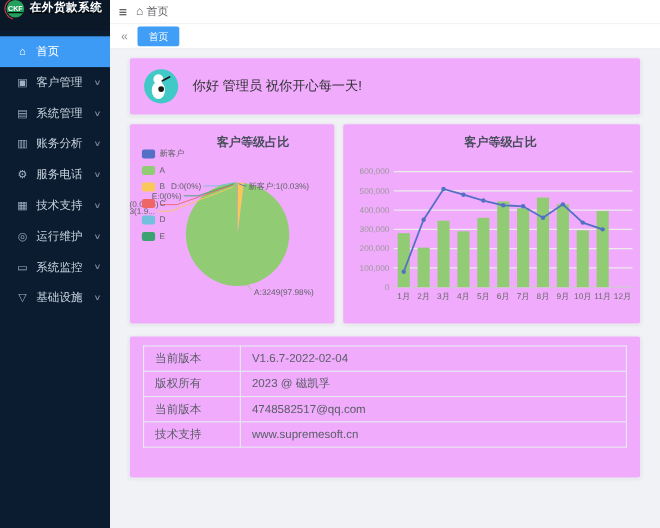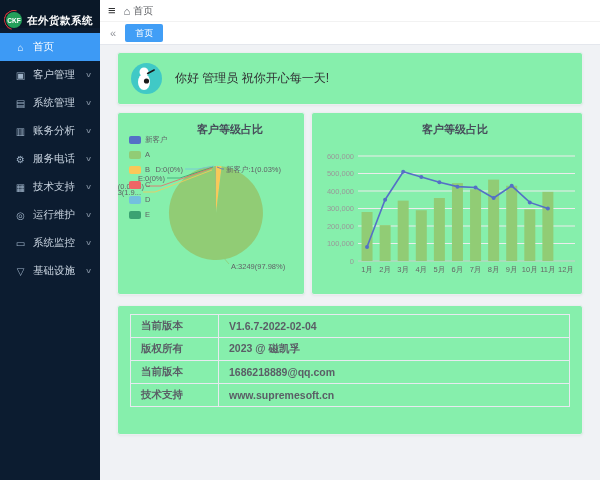--- a/index.html
+++ b/index.html
@@ -1,21 +1,21 @@
 <!DOCTYPE html>
 <html><head>
 <meta charset="utf-8">
 <style>
   * { margin:0; padding:0; box-sizing:border-box; }
   html,body { width:600px; height:480px; overflow:hidden; }
   body { font-family:"Liberation Sans","DejaVu Sans",sans-serif; background:#f0f2f5; position:relative; }
 
   
   .sidebar { position:absolute; left:0; top:0; width:100px; height:480px; background:#0c1c30; z-index:5; }
-  .logo-bar { height:28px; display:flex; align-items:flex-end; padding-left:6px; gap:5px; background:#0a1828; }
+  .logo-bar { height:28px; display:flex; align-items:flex-start; padding-left:6px; gap:5px; background:#0a1828;text-decoration:underline; }
   .logo-circle { position:relative; width:16px; height:16px; border-radius:50%; background:#23a05a;
                  color:#fff; font-size:6.5px; font-weight:bold; display:flex; align-items:center; justify-content:center; }
   .logo-circle::after { content:''; position:absolute; inset:-2px; border-radius:50%;
                  border:1.5px solid transparent; border-left-color:#d93a3a; border-top-color:#d93a3a; transform:rotate(-30deg); }
   .logo-title { color:#fff; font-size:10.5px; font-weight:bold; letter-spacing:.5px; white-space:nowrap; }
   .menu { padding-top:5px; }
   .menu-item { position:relative; height:28px; display:flex; align-items:center; padding-left:13px;
                color:#c9d4e0; font-size:10.5px; cursor:pointer; }
   .menu-item .mi-icon { width:15px; font-size:10px; color:#9fb3c8; margin-right:5px; text-align:center; }
   .menu-item .mi-arrow { position:absolute; right:9px; font-size:7px; color:#7e8c9d; transform:scaleX(1.4); }
@@ -27,39 +27,39 @@
   .navbar { height:22px; background:#fff; display:flex; align-items:center; border-bottom:1px solid #f2f2f2; }
   .hamburger { font-size:13px; color:#303133; padding:0 8px; cursor:pointer; line-height:1; }
   .breadcrumb { display:flex; align-items:center; gap:3px; color:#606266; font-size:10px; cursor:pointer; }
   .breadcrumb .bc-home { font-size:11px; color:#5a5e66; }
   .tabsbar { height:23px; background:#fff; border-bottom:1px solid #e4e7ed; display:flex; align-items:center; padding-left:6px; }
   .tab-scroll-left { color:#909399; font-size:11px; padding:0 4px; cursor:pointer; }
   .tag-view { margin-left:5px; background:#419ef6; color:#fff; font-size:9px; padding:2.5px 10px; border-radius:2px; cursor:pointer; }
 
   
   .content { height:435px; background:#f0f2f5; padding:7px 17px; }
-  .card { background:#86efac; border:1px solid #ebeef0; border-radius:3px; box-shadow:0 1px 3px rgba(0,0,0,.05); }
+  .card { background:#f0abfc; border:1px solid #ebeef0; border-radius:3px; box-shadow:0 1px 3px rgba(0,0,0,.05); }
   .greet-card { height:53px; display:flex; align-items:center; padding-left:13px; margin-bottom:7px; }
   .avatar { width:31px; height:31px; border-radius:50%; background:#40c9c6; display:flex; align-items:center; justify-content:center; overflow:hidden; }
   .greet-text { margin-left:13px; font-size:12px; color:#303133; }
 
   .charts-row { display:flex; gap:6px; margin-bottom:10px; }
   .pie-card { position:relative; width:188px; height:183px; }
   .bar-card { position:relative; width:272px; height:183px; }
   .chart-title { position:absolute; top:9px; left:16px; right:0; text-align:center; font-size:11px; font-weight:bold; color:#474d5b; }
   .pie-card .chart-title { padding-left:22px; }
   .legend { position:absolute; left:11px; top:19px; z-index:2; }
   .legend-item { display:flex; align-items:center; gap:4px; height:15px; cursor:pointer; }
   .legend-swatch { width:12px; height:8px; border-radius:2px; }
   .legend-label { font-size:7.5px; color:#606266; }
   .chart-svg { position:absolute; left:0; top:28px; }
 
   .info-card { height:130px; padding:8px 12px; }
   table.info { width:100%; border-collapse:collapse; }
-  table.info td { border:1px solid #e7eaf0; font-size:10.5px; color:#5a5e66; height:23px; padding:0 10px;font-weight:bold; }
+  table.info td { border:1px solid #e7eaf0; font-size:10.5px; color:#5a5e66; height:23px; padding:0 10px; }
   table.info td.k { width:88px; }
 </style>
 </head>
 <body>
 
 <div class="sidebar">
   <div class="logo-bar">
     <div class="logo-circle">CKF</div>
     <div class="logo-title">在外货款系统</div>
   </div>
@@ -253,21 +253,21 @@
             <tr>
               <td class="k">当前版本</td>
               <td>V1.6.7-2022-02-04</td>
             </tr>
             <tr>
               <td class="k">版权所有</td>
               <td>2023 @ 磁凯孚</td>
             </tr>
             <tr>
               <td class="k">当前版本</td>
-              <td>1686218889@qq.com</td>
+              <td>4748582517@qq.com</td>
             </tr>
             <tr>
               <td class="k">技术支持</td>
               <td>www.supremesoft.cn</td>
             </tr>
           </tbody>
       </table>
     </div>
 
   </div>

